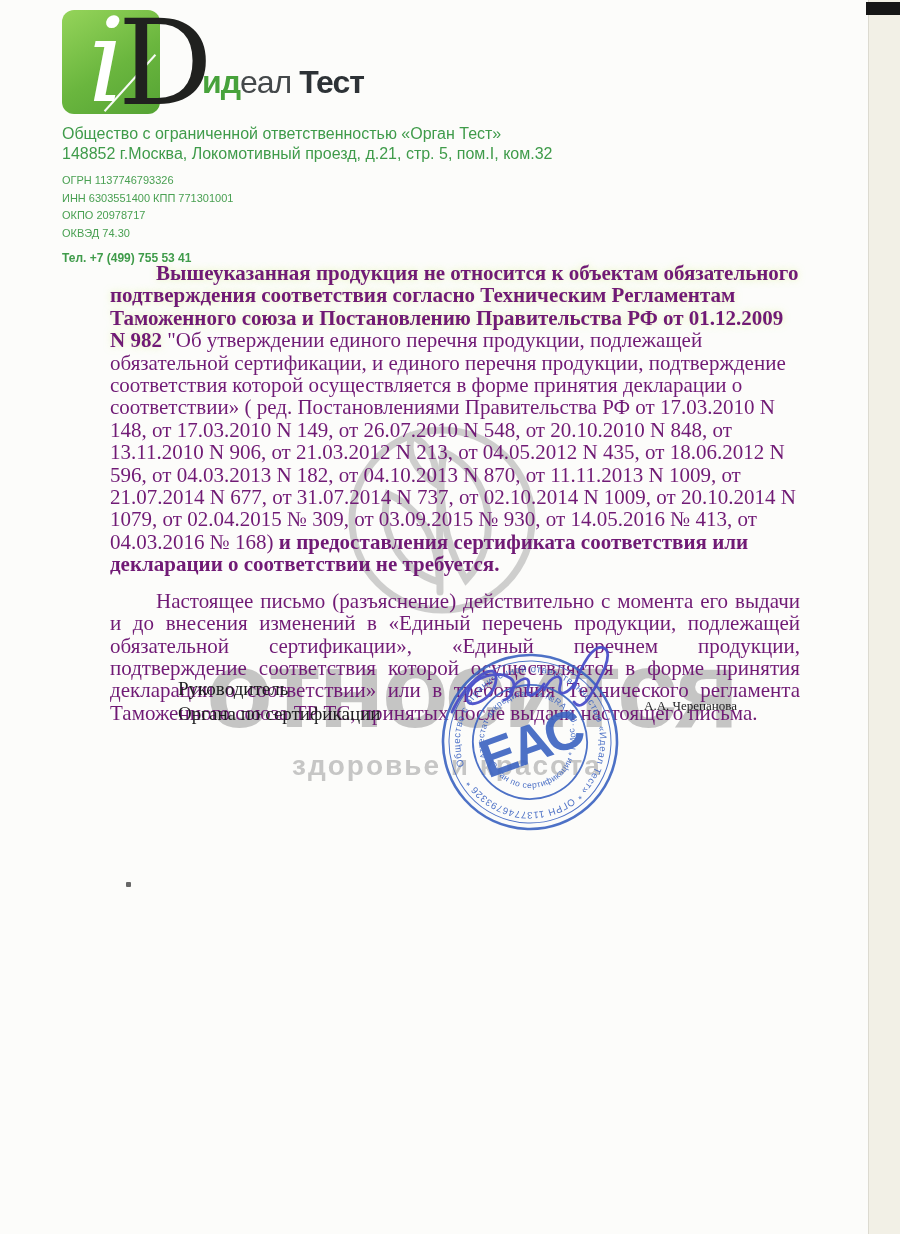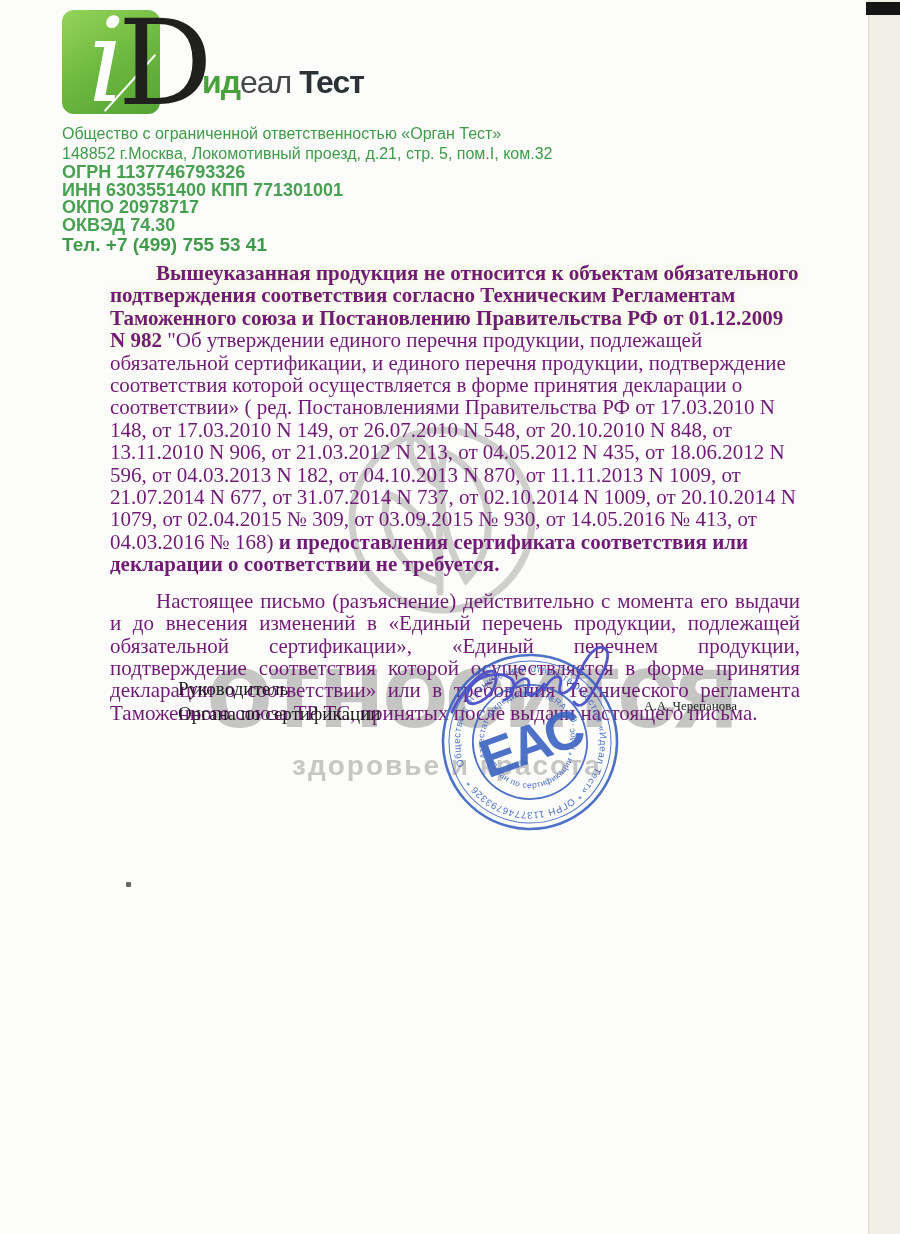--- a/index.html
+++ b/index.html
@@ -27,22 +27,22 @@
     font-size:118px; line-height:1; color:#20211f; }
   .brand { position:absolute; left:202px; top:66px; font-family:"Liberation Sans", sans-serif;
     font-size:32px; line-height:1; letter-spacing:-1px; white-space:nowrap; }
   .brand-green { color:#47a23b; font-weight:700; }
   .brand-mid   { color:#44484a; font-weight:400; }
   .brand-bold  { color:#2d3236; font-weight:700; }
 
   
   .company { position:absolute; left:62px; top:124px; font-family:"Liberation Sans", sans-serif; color:#3f9b4a; }
   .company-addr { font-size:16px; line-height:20px; }
-  .company-reg  { margin-top:0; font-size:18px; line-height:17.5px; color:#49a052;font-weight:bold; }
-  .company-phone{ font-size:19px; font-weight:700; color:#3f9b4a; }
+  .company-reg  { margin-top:8px; font-size:11px; line-height:17.5px; color:#49a052; }
+  .company-phone{ margin-top:9px; font-size:12px; font-weight:700; color:#3f9b4a; }
 
   
   .wm-logo { position:absolute; left:344px; top:422px; width:196px; height:196px; opacity:.48; }
   .wm-brand { position:absolute; left:206px; top:634px; font-family:"Liberation Sans", sans-serif;
     font-weight:700; font-size:110px; line-height:1; letter-spacing:-3px; color:#8f8f8f; opacity:.5; white-space:nowrap; }
   .wm-tagline { position:absolute; left:292px; top:750px; font-family:"Liberation Sans", sans-serif;
     font-weight:700; font-size:28px; letter-spacing:2px; color:#9a9a9a; opacity:.55; white-space:nowrap; }
 
   
   .letter { position:absolute; left:110px; top:262px; width:690px;

